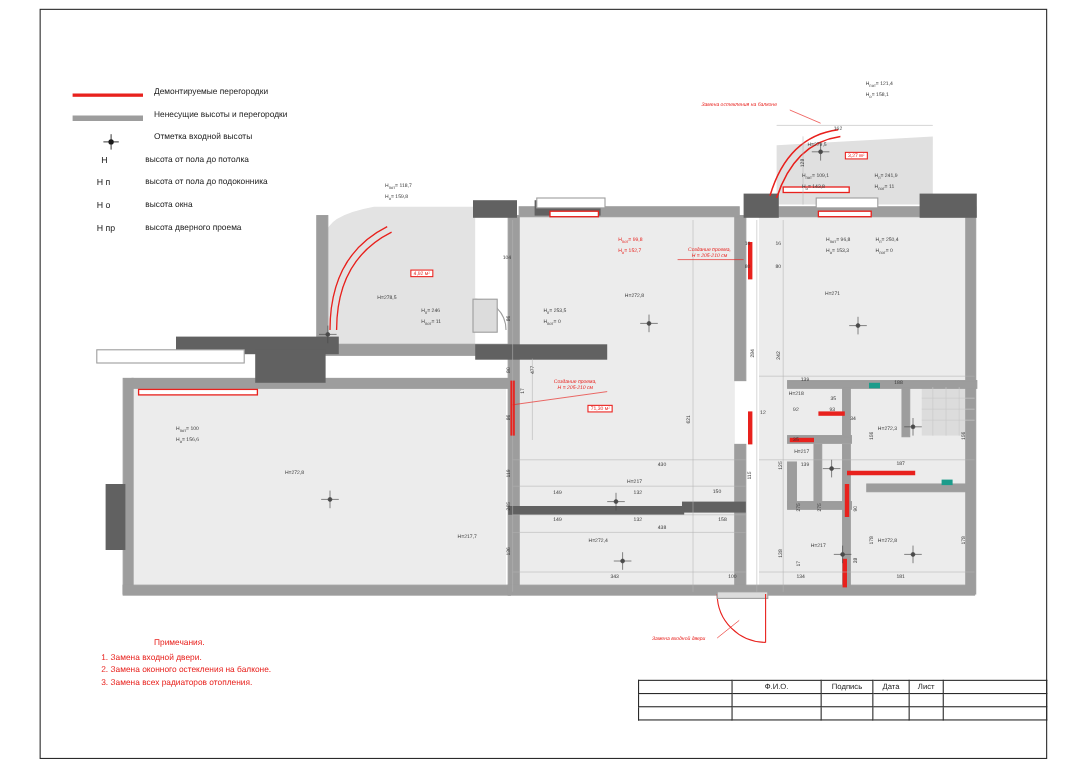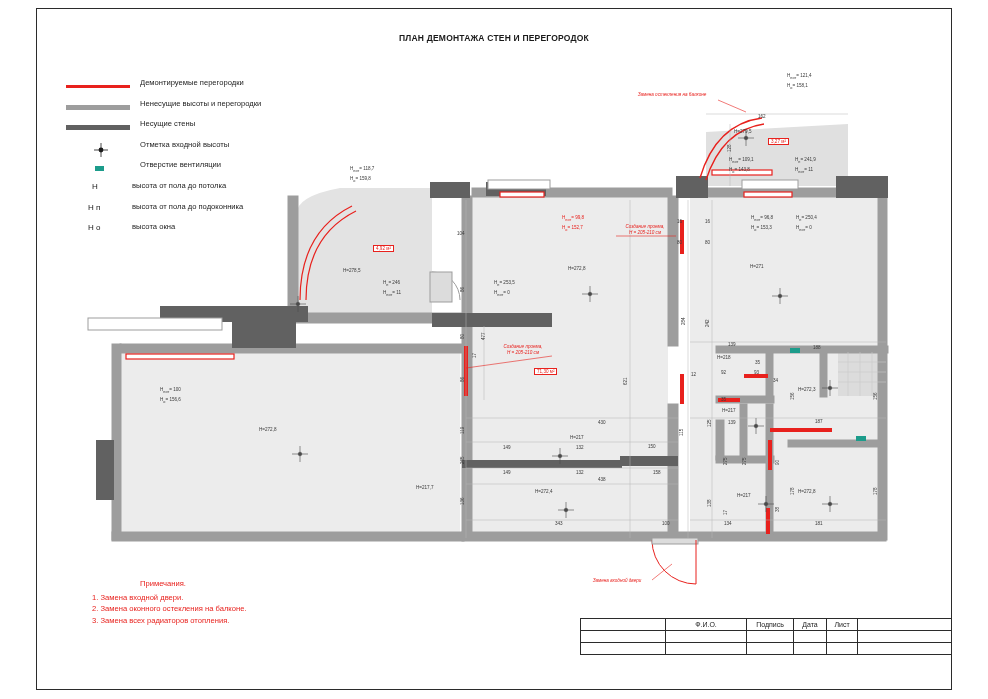--- a/index.html
+++ b/index.html
@@ -42,69 +42,64 @@
   .dimv{position:absolute;font-size:4.6px;color:#3a3a3a;white-space:nowrap;transform:rotate(-90deg);transform-origin:0 0;}
   .areabox{position:absolute;font-size:4.6px;color:#e8211d;border:.7px solid #e8211d;padding:0 2px;background:#fff;white-space:nowrap;}
   .annot{position:absolute;font-size:4.6px;color:#e8211d;font-style:italic;white-space:nowrap;text-align:center;line-height:6px;}
 </style>
 </head>
 <body>
 
 <div id="sheet">
 
   <div class="frame"></div>
-  <div class="title">ПЛАН ДЕМОНТАЖА СТЕН И ПЕРЕГОРОДОК</div>
 
   <div class="legend">
 
     <div class="lg-row">
       <div class="lg-swatch red"></div>
       <div class="lg-label">Демонтируемые перегородки</div>
     </div>
 
     <div class="lg-row">
       <div class="lg-swatch light"></div>
       <div class="lg-label">Ненесущие высоты и перегородки</div>
     </div>
 
-    <div class="lg-row">
-      <div class="lg-swatch dark"></div>
-      <div class="lg-label">Несущие стены</div>
-    </div>
 
     <div class="lg-row">
       <svg class="lvl" width="22" height="18" viewBox="0 0 22 18">
         <line x1="11" y1="2" x2="11" y2="16" stroke="#1b1b1b" stroke-width="0.8"></line>
         <line x1="4" y1="9" x2="18" y2="9" stroke="#1b1b1b" stroke-width="0.8"></line>
         <circle cx="11" cy="9" r="2.4" fill="#1b1b1b"></circle>
       </svg>
       <div class="lg-label">Отметка входной высоты</div>
     </div>
 
 
-    <div class="lg-row">
-      <div class="vent-ico"></div>
-      <div class="lg-label">Отверстие вентиляции</div>
-    </div>
 
     <div class="lg-row">
       <div class="lg-code">Н</div>
       <div class="lg-label wide">высота от пола до потолка</div>
     </div>
 
     <div class="lg-row">
       <div class="lg-code sub">Н п</div>
       <div class="lg-label wide">высота от пола до подоконника</div>
     </div>
 
     <div class="lg-row">
       <div class="lg-code sub">Н о</div>
       <div class="lg-label wide">высота окна</div>
     </div>
 
+    <div class="lg-row">
+      <div class="lg-code sub">Н пр</div>
+      <div class="lg-label wide">высота дверного проема</div>
+    </div>
   </div>
 
   <div class="notes">
     <div class="hdr">Примечания.</div>
     <div>1. Замена входной двери.</div>
     <div>2. Замена оконного остекления на балконе.</div>
     <div>3. Замена всех радиаторов отопления.</div>
   </div>
 
   <div class="stamp">

